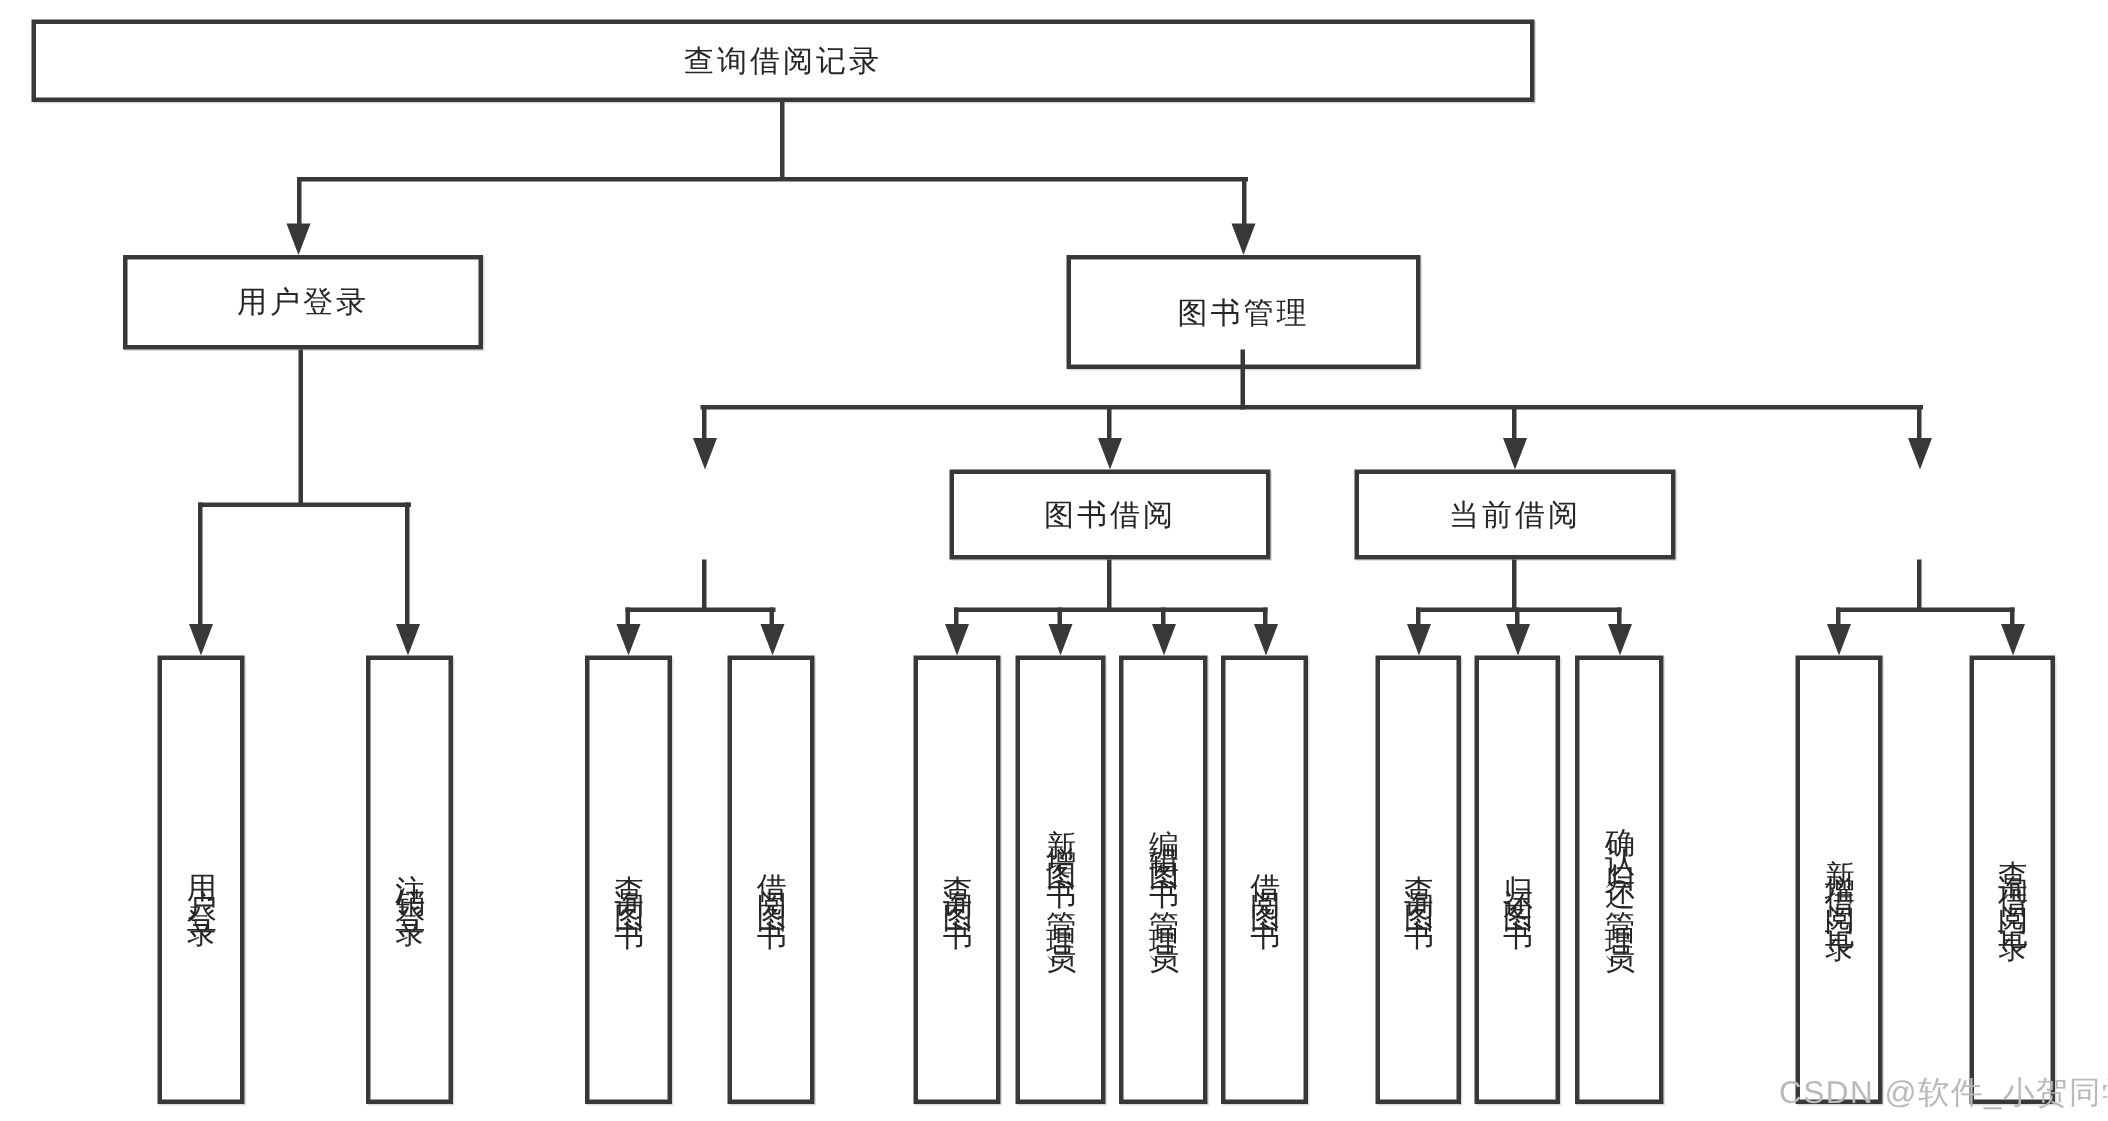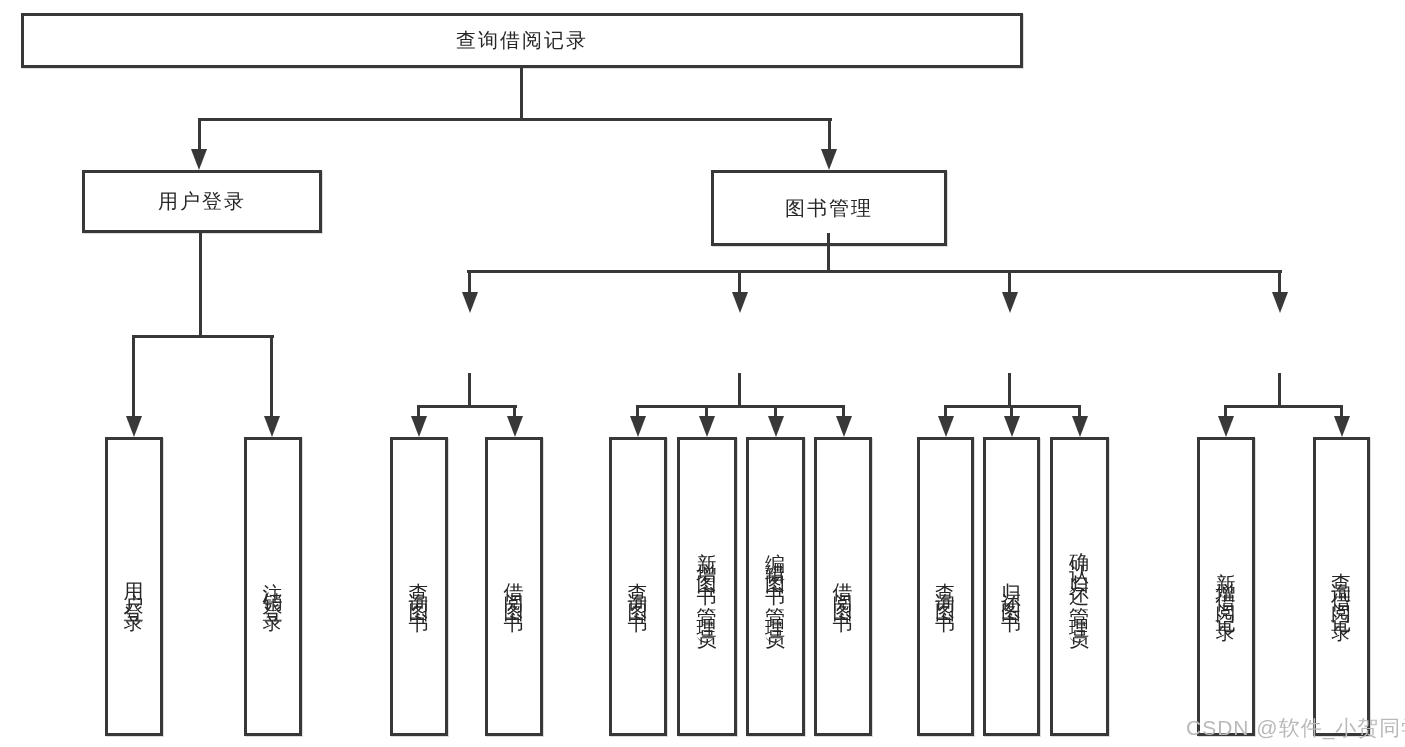--- a/index.html
+++ b/index.html
@@ -65,20 +65,26 @@
   <div class="hl" style="left:467px;top:270px;width:815px"></div>
   <div class="vl" style="left:468px;top:270px;height:26px"></div>
   <div class="vl" style="left:738px;top:270px;height:26px"></div>
   <div class="vl" style="left:1008px;top:270px;height:26px"></div>
   <div class="vl" style="left:1278px;top:270px;height:26px"></div>
   <div class="arr" style="left:462px;top:292px"></div>
   <div class="arr" style="left:732px;top:292px"></div>
   <div class="arr" style="left:1002px;top:292px"></div>
   <div class="arr" style="left:1272px;top:292px"></div>
 
+  <div class="box" style="left:633px;top:313px;width:214px;height:60px">
+    <span class="hlabel">图书借阅</span>
+  </div>
+  <div class="box" style="left:903px;top:313px;width:214px;height:60px">
+    <span class="hlabel">当前借阅</span>
+  </div>
 
   <div class="vl" style="left:468px;top:373px;height:35px"></div>
   <div class="hl" style="left:417px;top:405px;width:100px"></div>
   <div class="vl" style="left:417px;top:405px;height:14px"></div>
   <div class="vl" style="left:513px;top:405px;height:14px"></div>
   <div class="arr" style="left:411px;top:416px"></div>
   <div class="arr" style="left:507px;top:416px"></div>
 
   <div class="vl" style="left:738px;top:373px;height:35px"></div>
   <div class="hl" style="left:636px;top:405px;width:209px"></div>

